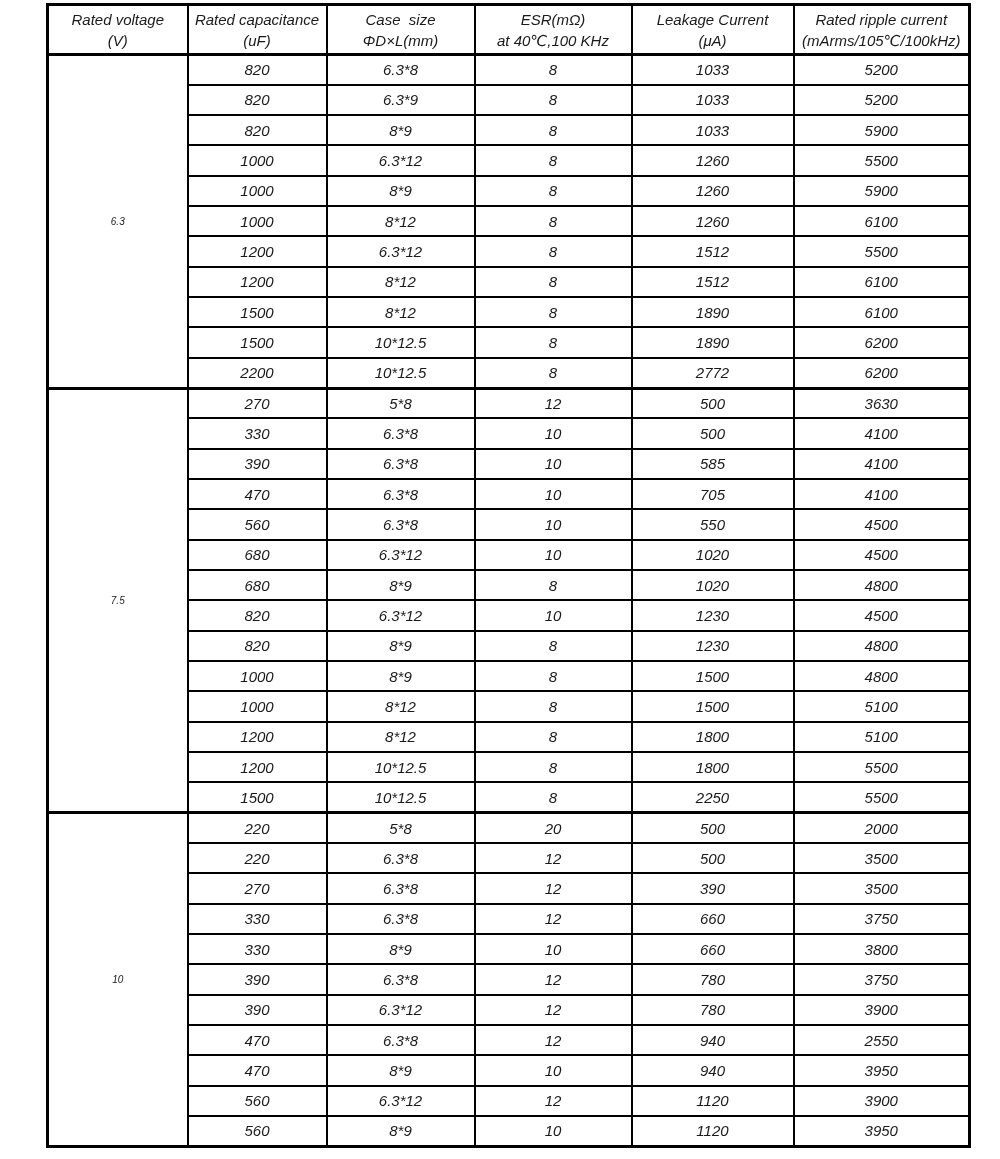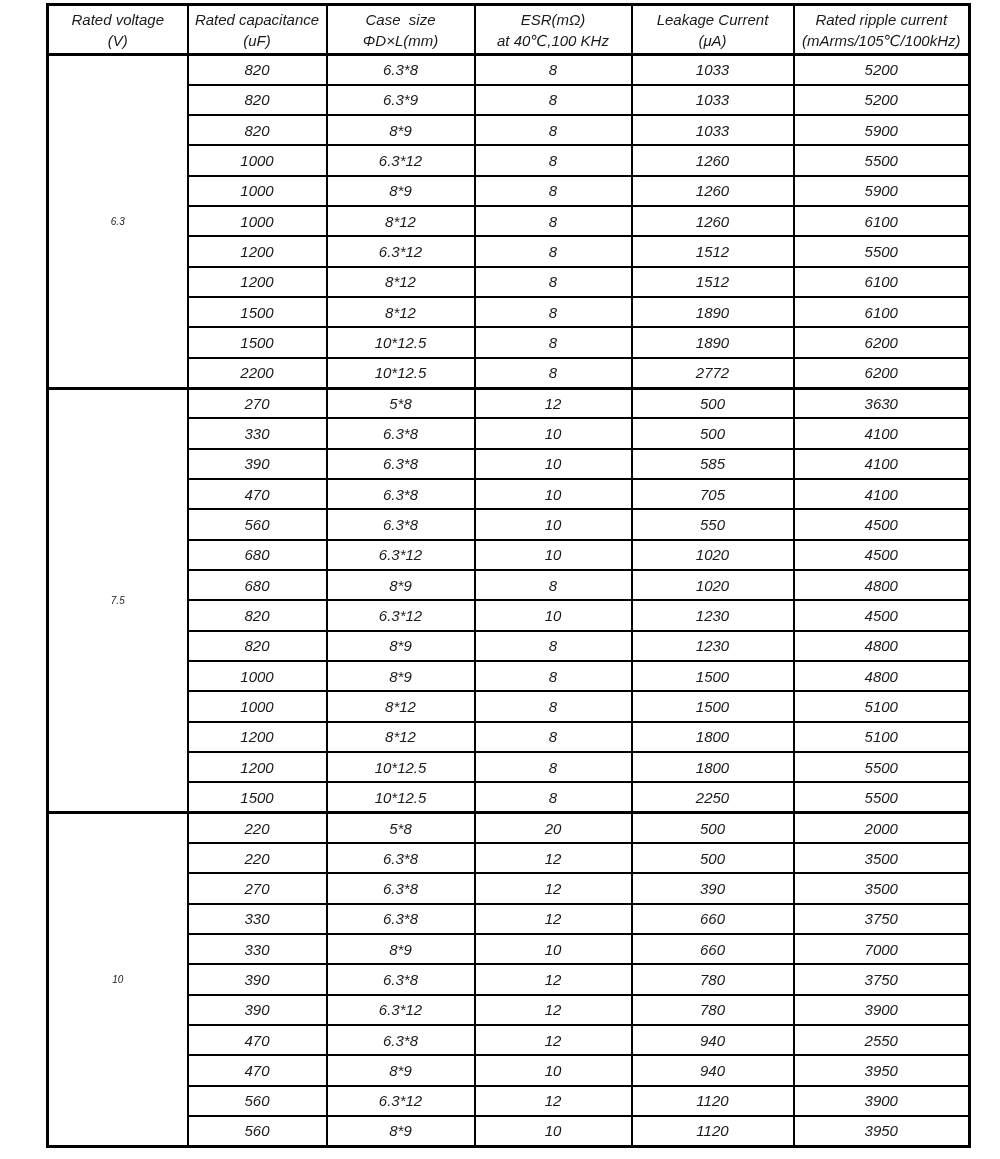--- a/index.html
+++ b/index.html
@@ -283,21 +283,21 @@
           <td>6.3*8</td>
           <td>12</td>
           <td>660</td>
           <td>3750</td>
         </tr>
         <tr>
           <td>330</td>
           <td>8*9</td>
           <td>10</td>
           <td>660</td>
-          <td>7000</td>
+          <td>3800</td>
         </tr>
         <tr>
           <td>390</td>
           <td>6.3*8</td>
           <td>12</td>
           <td>780</td>
           <td>3750</td>
         </tr>
         <tr>
           <td>390</td>

